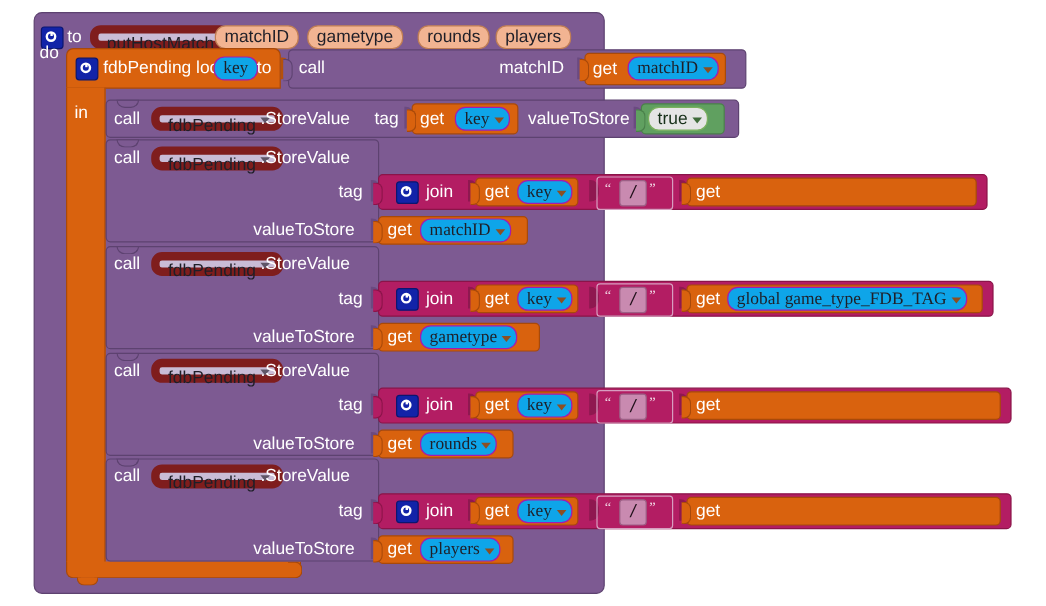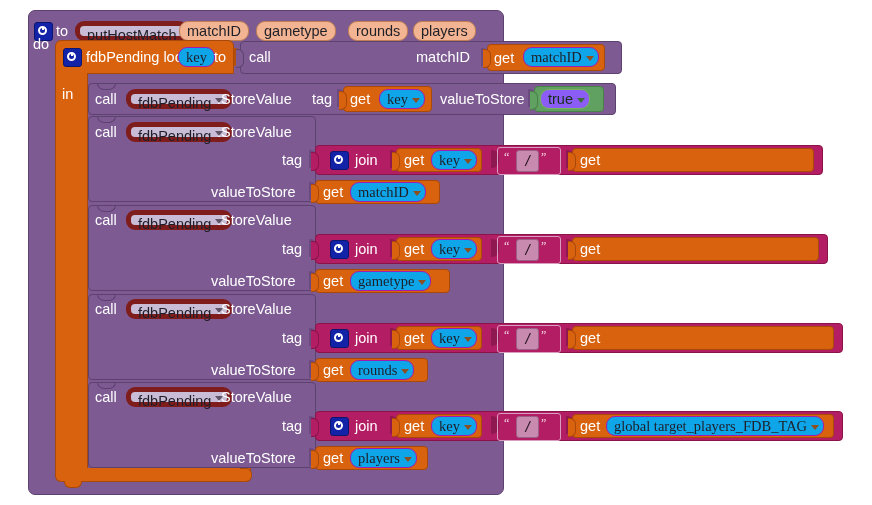--- a/index.html
+++ b/index.html
@@ -35,33 +35,33 @@
     border-radius:9px;
     height:20px;
     line-height:19px;
     font-size:14.5px;
     white-space:nowrap;
     box-sizing:border-box;
     padding:0 16px 0 7px;
     color:#1f1f28;
     font-family:"Liberation Sans", sans-serif;
   }
-  .pill.lavender{background:#c9bcd6;border:5px solid #7f1d1d;}
+  .pill.lavender{background:#c9bcd6;border:7px solid #7f1d1d;}
   .pill.peach{background:#f2b492;border:1px solid #c07e54;}
   .pill.peach2{background:#0ea5e9;border:1px solid #a21caf;font-family:Liberation Serif, serif;}
   .pill.nodrop{padding:0 7px;}
   .pill .caret{
     position:absolute;right:4px;top:50%;
     width:0;height:0;margin-top:-1px;
     border-left:4px solid transparent;
     border-right:4px solid transparent;
     border-top:5px solid #5f5567;
   }
   .pill.peach .caret,.pill.peach2 .caret{border-top-color:#8c4f22;}
-  .pill.green-f{background:#8b5cf6;border:1px solid #7ab05e;color:#17301a;}
+  .pill.green-f{background:#e5e5e5;border:1px solid #7ab05e;color:#17301a;}
   .pill.green-f .caret{border-top-color:#3f6b3a;}
 
   
   .gear{
     position:absolute;width:17px;height:17px;border-radius:3px;
     background:#1223a8;border:1px solid #0b1670;
   }
   .gear:after{
     content:"";position:absolute;left:3px;top:3px;
     width:9px;height:9px;border-radius:50%;
@@ -227,20 +227,21 @@
   <div class="strbox" style="left:497px;top:236px;width:62px;height:26px;"></div>
   <div class="quote" style="left:504px;top:239px;">“</div>
   <div class="strfield" style="left:516px;top:239px;width:21px;height:20px;">
     <div class="sl" style="top:1px;">/</div>
   </div>
   <div class="quote" style="left:541px;top:239px;">”</div>
   <div class="socket onmag" style="left:566px;top:239px;"></div>
   <div class="blk orange" style="left:572px;top:237px;width:247px;height:24px;border-radius:4px;"></div>
   <div class="plug" style="left:568px;top:241px;background:#d9620e;border:1px solid #a8490a;border-left:none;"></div>
   <div class="lbl" style="left:580px;top:241px;">get</div>
+  <div class="pill peach2" style="left:606px;top:239px;">global game_type_FDB_TAG<span class="caret"></span></div>
 
   <div class="lbl" style="left:211px;top:273px;">valueToStore</div>
   <div class="socket onpurple" style="left:309px;top:271px;"></div>
   <div class="blk orange" style="left:315px;top:269px;width:135px;height:24px;border-radius:4px;"></div>
   <div class="plug" style="left:311px;top:273px;background:#d9620e;border:1px solid #a8490a;border-left:none;"></div>
   <div class="lbl" style="left:323px;top:273px;">get</div>
   <div class="pill peach2" style="left:350px;top:271px;">gametype<span class="caret"></span></div>
 
   <div class="blk purple" style="left:88px;top:294px;width:228px;height:86px;border-radius:4px;"></div>
   <div class="bump purple" style="left:97px;top:294px;background:#7d5a92;border-radius:0 0 7px 7px;height:5px;"></div>
@@ -297,21 +298,20 @@
   <div class="strbox" style="left:497px;top:413px;width:62px;height:26px;"></div>
   <div class="quote" style="left:504px;top:416px;">“</div>
   <div class="strfield" style="left:516px;top:416px;width:21px;height:20px;">
     <div class="sl" style="top:1px;">/</div>
   </div>
   <div class="quote" style="left:541px;top:416px;">”</div>
   <div class="socket onmag" style="left:566px;top:416px;"></div>
   <div class="blk orange" style="left:572px;top:414px;width:262px;height:24px;border-radius:4px;"></div>
   <div class="plug" style="left:568px;top:418px;background:#d9620e;border:1px solid #a8490a;border-left:none;"></div>
   <div class="lbl" style="left:580px;top:418px;">get</div>
-  <div class="pill peach2" style="left:606px;top:416px;">global target_players_FDB_TAG<span class="caret"></span></div>
 
   <div class="lbl" style="left:211px;top:450px;">valueToStore</div>
   <div class="socket onpurple" style="left:309px;top:448px;"></div>
   <div class="blk orange" style="left:315px;top:446px;width:113px;height:24px;border-radius:4px;"></div>
   <div class="plug" style="left:311px;top:450px;background:#d9620e;border:1px solid #a8490a;border-left:none;"></div>
   <div class="lbl" style="left:323px;top:450px;">get</div>
   <div class="pill peach2" style="left:350px;top:448px;">players<span class="caret"></span></div>
 
   <div class="blk" style="left:240px;top:468px;width:12px;height:14px;background:#d9620e;border-top:1px solid #a8490a;border-right:1px solid #a8490a;border-bottom:1px solid #a8490a;border-radius:0 6px 6px 0;"></div>
 

